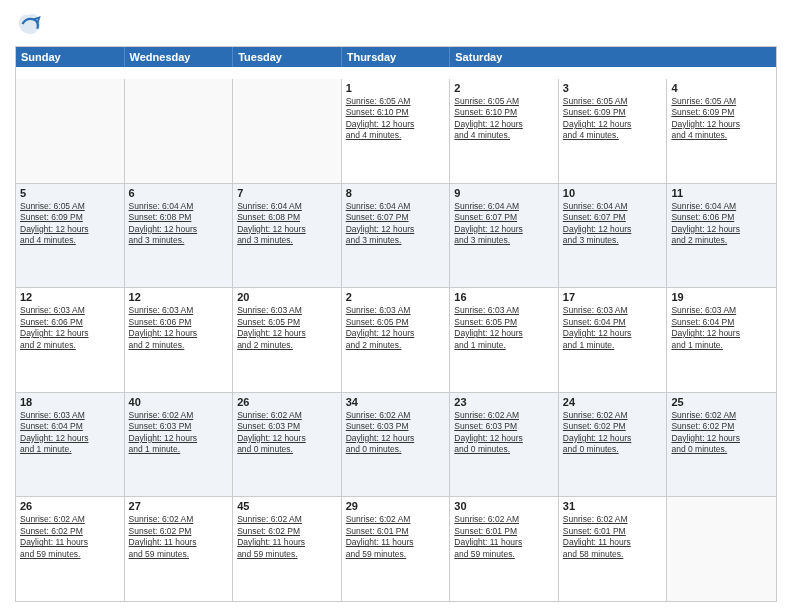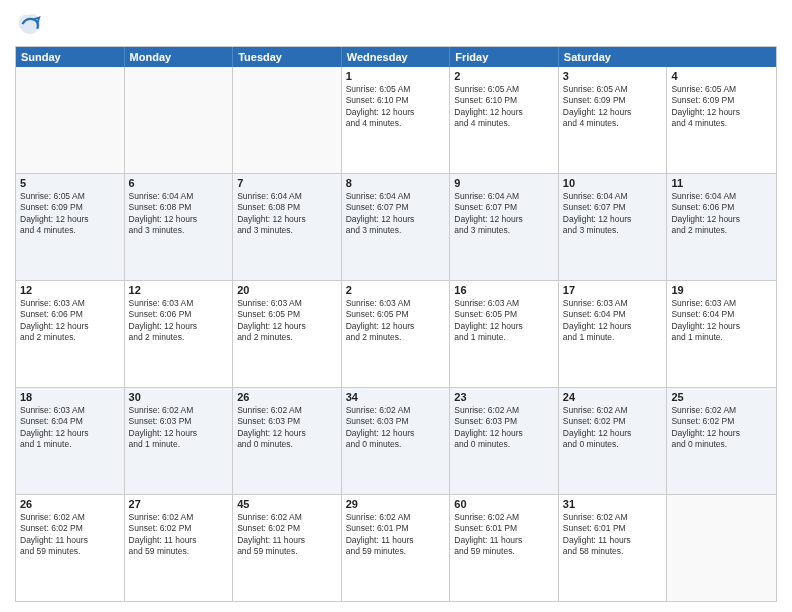--- a/index.html
+++ b/index.html
@@ -51,20 +51,21 @@
     }
     .location {
       font-size: 14px;
       color: #444;
     }
     .calendar {
       flex: 1;
       display: flex;
       flex-direction: column;
       border: 1px solid #ccc;
+      gap: 12px;
     }
     .cal-header-row {
       display: grid;
       grid-template-columns: repeat(7, 1fr);
       background: #2a6db5;
     }
     .cal-header-cell {
       color: #fff;
       font-size: 11px;
       font-weight: bold;
@@ -100,20 +101,21 @@
       font-size: 11px;
       font-weight: bold;
       color: #222;
       display: block;
       margin-bottom: 2px;
     }
     .cell-text {
       font-size: 8.5px;
       color: #333;
       line-height: 1.35;
+      text-decoration: underline;
     }
     .alt-row .cal-cell { background: #f0f4f8; }
   </style>
 </head>
 <body>
 
 <div class="page">
   <div class="header">
     <div class="logo">
       <svg class="logo-icon" viewBox="0 0 30 30">
@@ -128,24 +130,23 @@
     </div>
     <div class="title-block">
       <div class="month-title"></div>
       <div class="location"></div>
     </div>
   </div>
 
   <div class="calendar">
     <div class="cal-header-row">
     <div class="cal-header-cell">Sunday</div>
-        <div class="cal-header-cell">Monday</div>
+        <div class="cal-header-cell">Wednesday</div>
         <div class="cal-header-cell">Tuesday</div>
-        <div class="cal-header-cell">Wednesday</div>
-        <div class="cal-header-cell">Friday</div>
+        <div class="cal-header-cell">Thursday</div>
         <div class="cal-header-cell">Saturday</div>
       </div>
     <div class="cal-body">
     <div class="cal-row">
           <div class="cal-cell empty"></div>
           <div class="cal-cell empty"></div>
           <div class="cal-cell empty"></div>
           <div class="cal-cell">
             <span class="day-num">1</span>
             <div class="cell-text" style="white-space: pre-line;">Sunrise: 6:05 AM
@@ -279,93 +280,93 @@
         </div>
         <div class="cal-row alt-row">
           <div class="cal-cell">
             <span class="day-num">18</span>
             <div class="cell-text" style="white-space: pre-line;">Sunrise: 6:03 AM
 Sunset: 6:04 PM
 Daylight: 12 hours
 and 1 minute.</div>
           </div>
           <div class="cal-cell">
+            <span class="day-num">40</span>
+            <div class="cell-text" style="white-space: pre-line;">Sunrise: 6:02 AM
+Sunset: 6:03 PM
+Daylight: 12 hours
+and 1 minute.</div>
+          </div>
+          <div class="cal-cell">
+            <span class="day-num">26</span>
+            <div class="cell-text" style="white-space: pre-line;">Sunrise: 6:02 AM
+Sunset: 6:03 PM
+Daylight: 12 hours
+and 0 minutes.</div>
+          </div>
+          <div class="cal-cell">
+            <span class="day-num">34</span>
+            <div class="cell-text" style="white-space: pre-line;">Sunrise: 6:02 AM
+Sunset: 6:03 PM
+Daylight: 12 hours
+and 0 minutes.</div>
+          </div>
+          <div class="cal-cell">
+            <span class="day-num">23</span>
+            <div class="cell-text" style="white-space: pre-line;">Sunrise: 6:02 AM
+Sunset: 6:03 PM
+Daylight: 12 hours
+and 0 minutes.</div>
+          </div>
+          <div class="cal-cell">
+            <span class="day-num">24</span>
+            <div class="cell-text" style="white-space: pre-line;">Sunrise: 6:02 AM
+Sunset: 6:02 PM
+Daylight: 12 hours
+and 0 minutes.</div>
+          </div>
+          <div class="cal-cell">
+            <span class="day-num">25</span>
+            <div class="cell-text" style="white-space: pre-line;">Sunrise: 6:02 AM
+Sunset: 6:02 PM
+Daylight: 12 hours
+and 0 minutes.</div>
+          </div>
+        </div>
+        <div class="cal-row">
+          <div class="cal-cell">
+            <span class="day-num">26</span>
+            <div class="cell-text" style="white-space: pre-line;">Sunrise: 6:02 AM
+Sunset: 6:02 PM
+Daylight: 11 hours
+and 59 minutes.</div>
+          </div>
+          <div class="cal-cell">
+            <span class="day-num">27</span>
+            <div class="cell-text" style="white-space: pre-line;">Sunrise: 6:02 AM
+Sunset: 6:02 PM
+Daylight: 11 hours
+and 59 minutes.</div>
+          </div>
+          <div class="cal-cell">
+            <span class="day-num">45</span>
+            <div class="cell-text" style="white-space: pre-line;">Sunrise: 6:02 AM
+Sunset: 6:02 PM
+Daylight: 11 hours
+and 59 minutes.</div>
+          </div>
+          <div class="cal-cell">
+            <span class="day-num">29</span>
+            <div class="cell-text" style="white-space: pre-line;">Sunrise: 6:02 AM
+Sunset: 6:01 PM
+Daylight: 11 hours
+and 59 minutes.</div>
+          </div>
+          <div class="cal-cell">
             <span class="day-num">30</span>
-            <div class="cell-text" style="white-space: pre-line;">Sunrise: 6:02 AM
-Sunset: 6:03 PM
-Daylight: 12 hours
-and 1 minute.</div>
-          </div>
-          <div class="cal-cell">
-            <span class="day-num">26</span>
-            <div class="cell-text" style="white-space: pre-line;">Sunrise: 6:02 AM
-Sunset: 6:03 PM
-Daylight: 12 hours
-and 0 minutes.</div>
-          </div>
-          <div class="cal-cell">
-            <span class="day-num">34</span>
-            <div class="cell-text" style="white-space: pre-line;">Sunrise: 6:02 AM
-Sunset: 6:03 PM
-Daylight: 12 hours
-and 0 minutes.</div>
-          </div>
-          <div class="cal-cell">
-            <span class="day-num">23</span>
-            <div class="cell-text" style="white-space: pre-line;">Sunrise: 6:02 AM
-Sunset: 6:03 PM
-Daylight: 12 hours
-and 0 minutes.</div>
-          </div>
-          <div class="cal-cell">
-            <span class="day-num">24</span>
-            <div class="cell-text" style="white-space: pre-line;">Sunrise: 6:02 AM
-Sunset: 6:02 PM
-Daylight: 12 hours
-and 0 minutes.</div>
-          </div>
-          <div class="cal-cell">
-            <span class="day-num">25</span>
-            <div class="cell-text" style="white-space: pre-line;">Sunrise: 6:02 AM
-Sunset: 6:02 PM
-Daylight: 12 hours
-and 0 minutes.</div>
-          </div>
-        </div>
-        <div class="cal-row">
-          <div class="cal-cell">
-            <span class="day-num">26</span>
-            <div class="cell-text" style="white-space: pre-line;">Sunrise: 6:02 AM
-Sunset: 6:02 PM
-Daylight: 11 hours
-and 59 minutes.</div>
-          </div>
-          <div class="cal-cell">
-            <span class="day-num">27</span>
-            <div class="cell-text" style="white-space: pre-line;">Sunrise: 6:02 AM
-Sunset: 6:02 PM
-Daylight: 11 hours
-and 59 minutes.</div>
-          </div>
-          <div class="cal-cell">
-            <span class="day-num">45</span>
-            <div class="cell-text" style="white-space: pre-line;">Sunrise: 6:02 AM
-Sunset: 6:02 PM
-Daylight: 11 hours
-and 59 minutes.</div>
-          </div>
-          <div class="cal-cell">
-            <span class="day-num">29</span>
-            <div class="cell-text" style="white-space: pre-line;">Sunrise: 6:02 AM
-Sunset: 6:01 PM
-Daylight: 11 hours
-and 59 minutes.</div>
-          </div>
-          <div class="cal-cell">
-            <span class="day-num">60</span>
             <div class="cell-text" style="white-space: pre-line;">Sunrise: 6:02 AM
 Sunset: 6:01 PM
 Daylight: 11 hours
 and 59 minutes.</div>
           </div>
           <div class="cal-cell">
             <span class="day-num">31</span>
             <div class="cell-text" style="white-space: pre-line;">Sunrise: 6:02 AM
 Sunset: 6:01 PM
 Daylight: 11 hours

